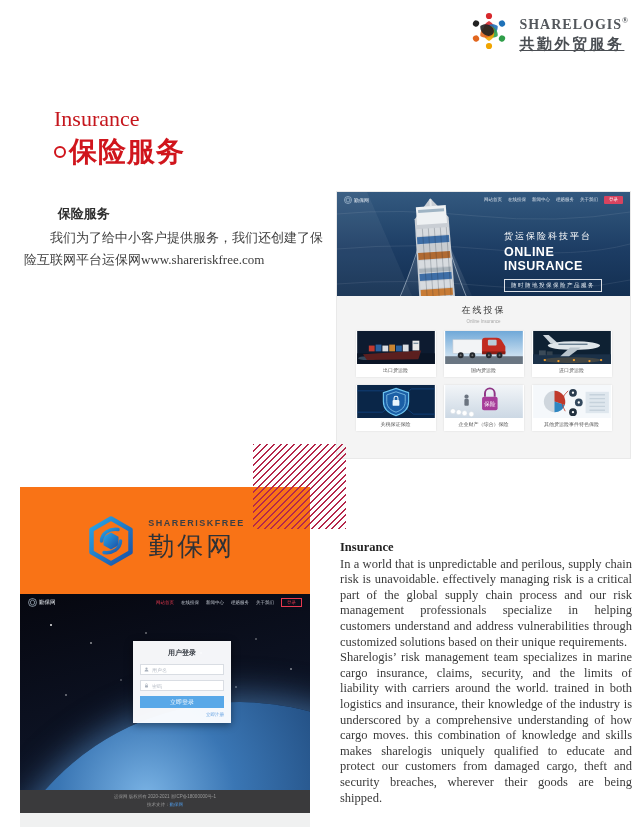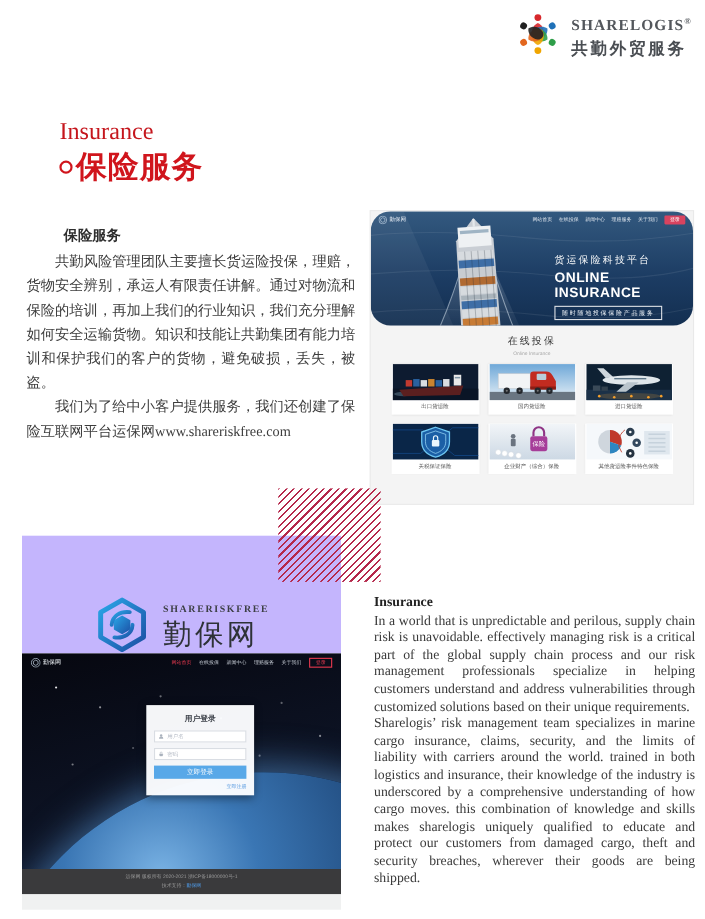--- a/index.html
+++ b/index.html
@@ -6,39 +6,39 @@
   html,body { background:#fff; }
   .page { position:relative; width:641px; height:835px; background:#fff; overflow:hidden;
           font-family:"Liberation Sans", sans-serif; }
 
   
   .brand { position:absolute; right:12px; top:8px; display:flex; align-items:flex-end; gap:7px; }
   .brand-icon { width:46px; height:46px; }
   .brand-name { font-family:"Liberation Serif", serif; font-weight:bold; font-size:14px;
                 letter-spacing:1px; color:#53575c; }
   .brand-name sup { font-size:8px; }
-  .brand-tagline { font-size:15px; font-weight:bold; color:#4a4e53; letter-spacing:2.5px; margin-top:2px; }
+  .brand-tagline { font-size:15px; font-weight:bold; color:#4a4e53; letter-spacing:2.5px; margin-top:2px;text-decoration:underline; }
 
   
   .title-block { position:absolute; left:54px; top:106px; }
   .title-en { font-family:"Liberation Serif", serif; font-size:22px; color:#c5161d; }
   .title-zh { display:flex; align-items:center; gap:3px; font-size:28px; font-weight:bold;
               color:#d0151c; margin-top:1px; letter-spacing:1px; }
   .ring { width:12px; height:12px; border:2.5px solid #d0151c; border-radius:50%; display:inline-block; }
 
   
   .article-zh { position:absolute; left:24px; top:203px; width:299px; color:#3d3d3d;
                 font-family:"Liberation Serif", serif; font-size:13px; line-height:22px; text-align:justify; }
   .article-zh h3 { font-size:13px; color:#2e2e2e; margin-left:2.6em; margin-bottom:2px; }
   .article-zh p { text-indent:2em; }
 
   
   .site1 { position:absolute; left:337px; top:192px; width:293px; height:266px;
            box-shadow:0 0 0 1px #e9e9e9; background:#f4f4f4; }
-  .hero { position:relative; height:104px; overflow:hidden;border-radius:18px; }
+  .hero { position:relative; height:104px; overflow:hidden; }
   .hero svg.sea { position:absolute; inset:0; }
   .hero-nav { position:absolute; top:0; left:0; right:0; height:15px; display:flex; align-items:center;
               padding:0 7px; z-index:3; }
   .hero-nav .nlogo { display:flex; align-items:center; gap:2px; color:#e8eef5; font-size:5px; }
   .hero-nav .nitems { margin-left:auto; display:flex; gap:6px; font-size:4.5px; color:#dde4ec; }
   .btn-login1 { margin-left:6px; font-size:4.5px; color:#fff; background:#d8435f; padding:1.5px 5px; border-radius:1px; }
   .hero-copy { position:absolute; left:167px; top:38px; z-index:3; color:#fff; }
   .hc-zh { font-size:9px; letter-spacing:2px; }
   .hc-en { font-size:12.5px; font-weight:bold; letter-spacing:.5px; margin-top:2px; }
   .hc-box { display:inline-block; border:1px solid rgba(255,255,255,.85); font-size:5.5px;
@@ -54,21 +54,21 @@
   .thumb { height:33px; overflow:hidden; display:block; }
   .thumb svg { display:block; width:100%; height:100%; }
   .pcard figcaption { height:13px; line-height:13px; text-align:center; font-size:5px; color:#555; }
 
   
   .stripes { position:absolute; left:253px; top:444px; width:93px; height:85px; z-index:6; pointer-events:none;
              background:repeating-linear-gradient(135deg,#b5284b 0 1.4px, rgba(255,255,255,0) 1.4px 4.8px); }
 
   
   .site2 { position:absolute; left:20px; top:487px; width:290px; }
-  .logo-pane { height:107px; background:#c4b5fd; display:flex; align-items:flex-end; justify-content:center; gap:11px;font-family:Liberation Serif, serif; }
+  .logo-pane { height:107px; background:#f97316; display:flex; align-items:center; justify-content:center; gap:11px; }
   .hex-logo { width:52px; height:52px; }
   .sr-en { font-size:9px; font-weight:bold; letter-spacing:1.5px; color:#3c3f44; }
   .sr-zh { font-size:26px; color:#2e3237; letter-spacing:3px; margin-top:1px; }
 
   .login-hero { position:relative; height:196px; overflow:hidden;
                 background:linear-gradient(165deg,#06070f 0%, #0b101f 45%, #101a30 100%); }
   .stars { position:absolute; width:2px; height:2px; border-radius:50%; background:rgba(255,255,255,.9);
            left:30px; top:30px;
            box-shadow:40px 18px 0 rgba(255,255,255,.55), 95px 8px 0 rgba(255,255,255,.4),
                       150px 28px 0 rgba(255,255,255,.6), 205px 14px 0 rgba(255,255,255,.35),
@@ -148,21 +148,20 @@
   <section class="title-block">
     <div class="title-en">Insurance</div>
     <div class="title-zh">
       <span class="ring"></span>
       <span>保险服务</span>
     </div>
   </section>
 
   <section class="article-zh">
     <h3>保险服务</h3>
-    <p>共勤风险管理团队主要擅长货运险投保，理赔，货物安全辨别，承运人有限责任讲解。通过对物流和保险的培训，再加上我们的行业知识，我们充分理解如何安全运输货物。知识和技能让共勤集团有能力培训和保护我们的客户的货物，避免破损，丢失，被盗。</p>
     <p>我们为了给中小客户提供服务，我们还创建了保险互联网平台运保网www.shareriskfree.com</p>
   </section>
 
   <section class="site1">
     <div class="hero">
       <svg class="sea" viewBox="0 0 293 120" preserveAspectRatio="none">
         <defs>
           <linearGradient id="sea" x1="0" y1="0" x2="0" y2="1">
             <stop offset="0" stop-color="#33597f"></stop>
               <stop offset=".5" stop-color="#1c3c63"></stop>

